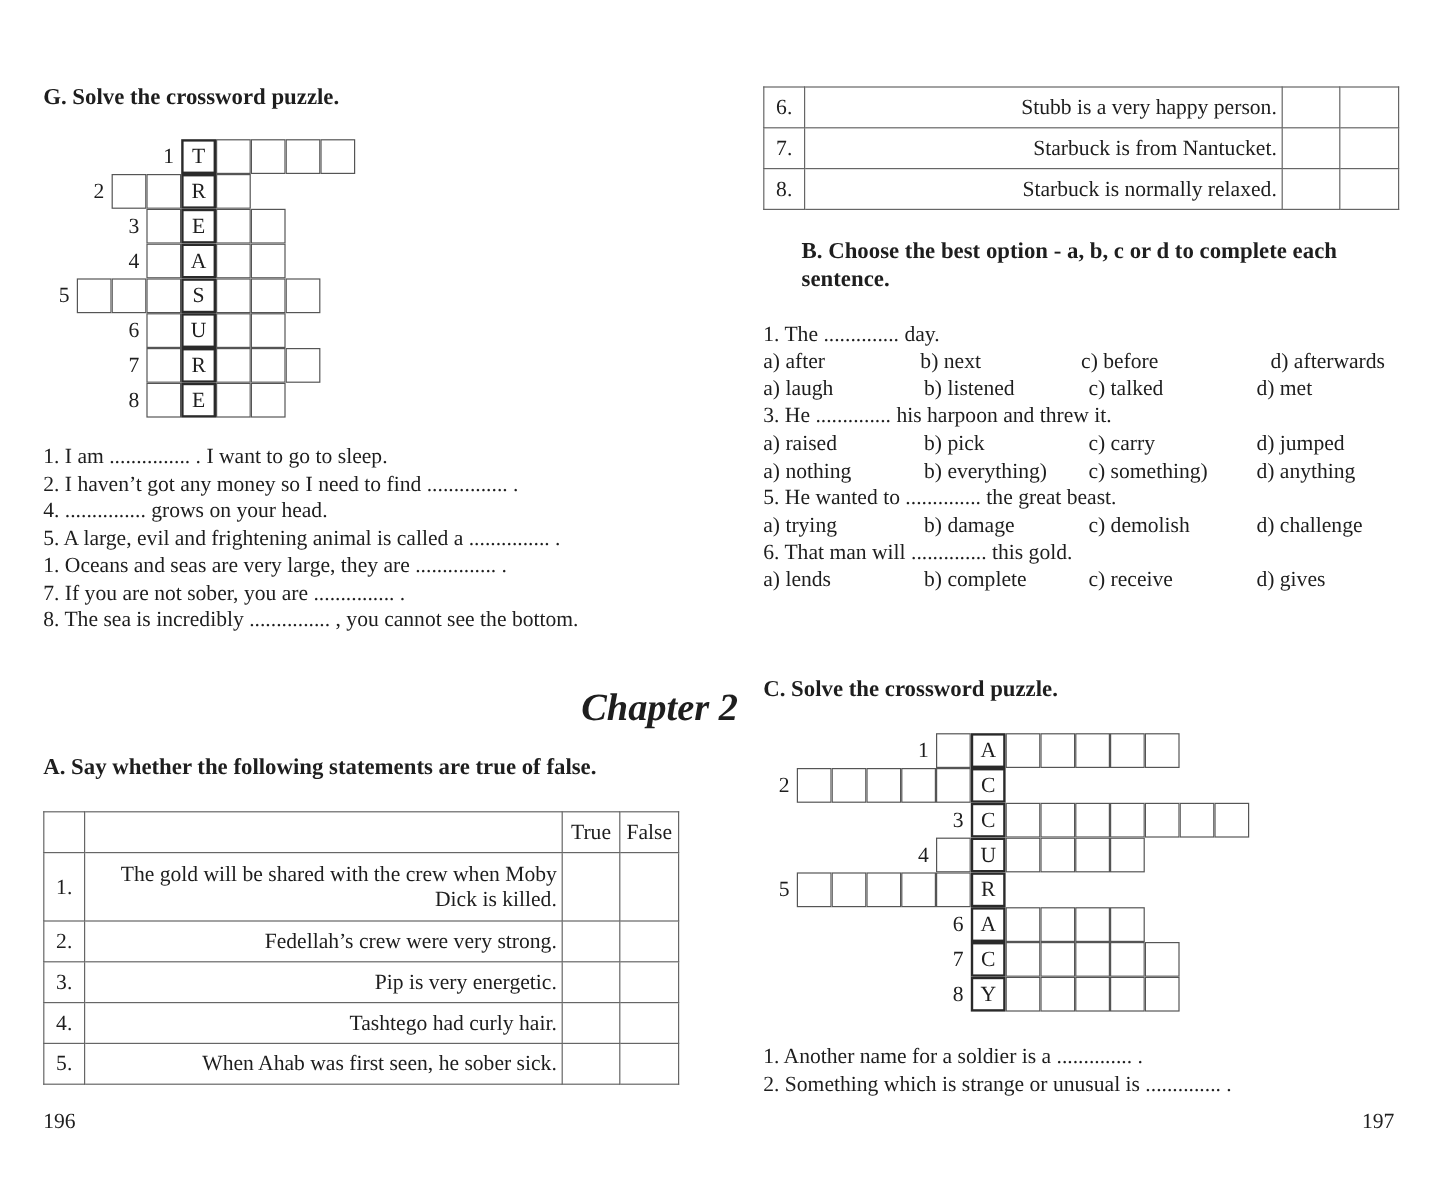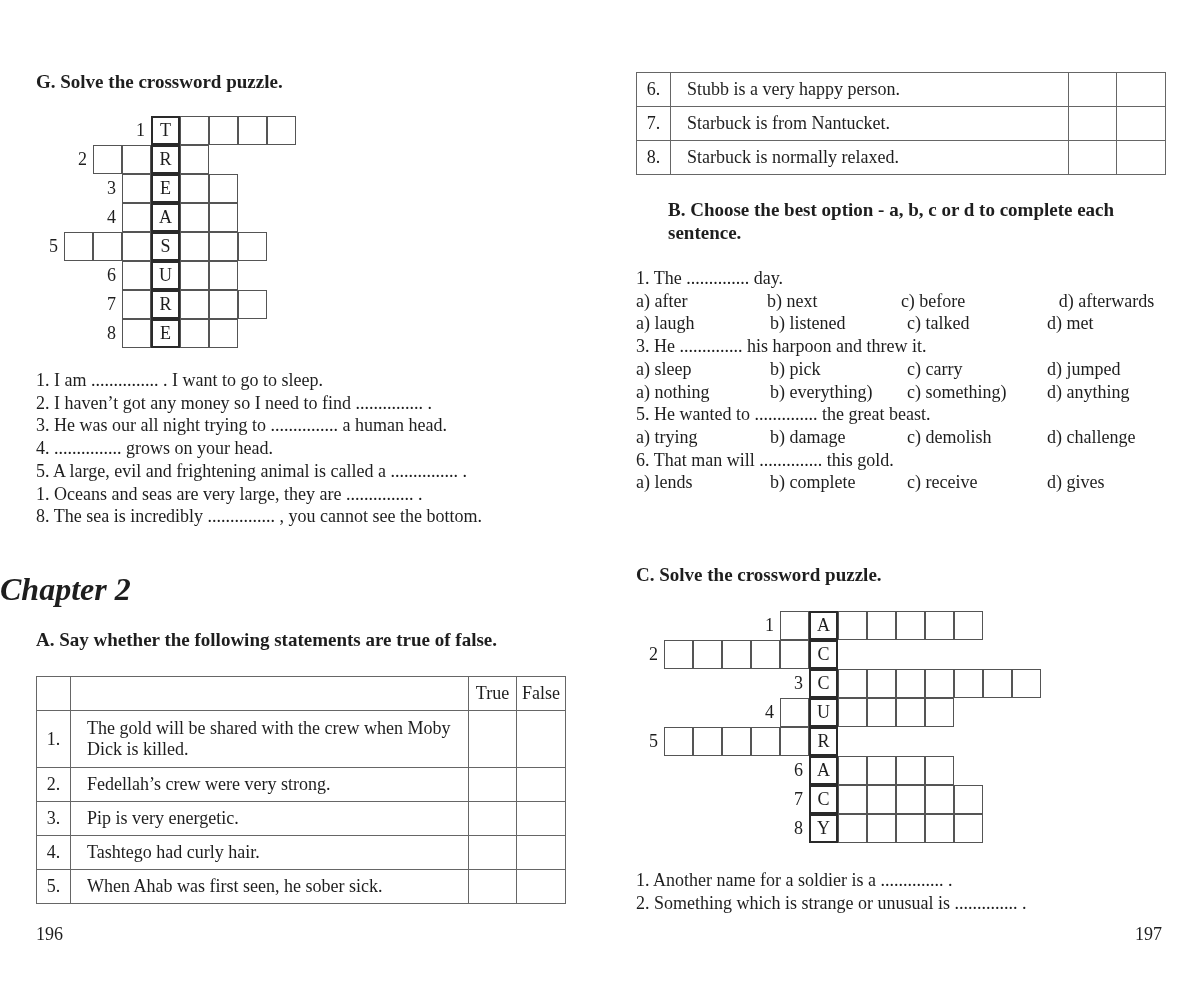--- a/index.html
+++ b/index.html
@@ -9,21 +9,21 @@
   .heading { font-weight:bold; font-size:19px; line-height:23px; }
   .body-text { font-size:18px; line-height:22.7px; }
   .chapter { font-style:italic; font-weight:bold; font-size:32px; }
   .cw-cell { position:absolute; width:29px; height:29px; box-sizing:border-box;
              border:1.2px solid #555; background:#fff; display:flex; align-items:center;
              justify-content:center; font-size:18px; }
   .cw-key { border:2px solid #2a2a2a; z-index:2; }
   .cw-num { position:absolute; width:20px; height:29px; text-align:right; font-size:18px;
             line-height:29px; }
   table.tf { position:absolute; border-collapse:collapse; font-size:18px; }
-  table.tf td { border:1.4px solid #666; padding:0 16px; line-height:21px; vertical-align:middle; }
+  table.tf td { border:1.4px solid #666; padding:0 4px; line-height:21px; vertical-align:middle;text-align:right; }
   table.tf td.num { text-align:center; padding:0; }
   table.tf td.hdr { text-align:center; padding:0 2px; }
   .opt-row { display:flex; }
   .opt-row span { display:inline-block; }
   .page-num { font-size:18px; }
 </style>
 </head>
 <body>
 
 <div class="abs heading" style="left:36px; top:70px;">G. Solve the crossword puzzle.</div>
@@ -72,28 +72,28 @@
     <div class="cw-num" style="left: 96px; top: 319px;">8</div>
     <div class="cw-cell" style="left: 122px; top: 319px;"></div>
     <div class="cw-cell cw-key" style="left: 151px; top: 319px;">E</div>
     <div class="cw-cell" style="left: 180px; top: 319px;"></div>
     <div class="cw-cell" style="left: 209px; top: 319px;"></div>
   </div>
 
 <div class="abs body-text" style="left:36px; top:369px;">
   <div>1. I am ............... . I want to go to sleep.</div>
   <div>2. I haven’t got any money so I need to find ............... .</div>
-  <div>3. He was our all night trying to ............... a human head.</div>
   <div>4. ............... grows on your head.</div>
   <div>5. A large, evil and frightening animal is called a ............... .</div>
   <div>1. Oceans and seas are very large, they are ............... .</div>
+  <div>7. If you are not sober, you are ............... .</div>
   <div>8. The sea is incredibly ............... , you cannot see the bottom.</div>
 </div>
 
-<div class="abs chapter" style="left:0; width:615px; text-align:left; top:571px;">Chapter 2</div>
+<div class="abs chapter" style="left:0; width:615px; text-align:right; top:571px;">Chapter 2</div>
 
 <div class="abs heading" style="left:36px; top:628px;">A. Say whether the following statements are true of false.</div>
 
 <table class="tf" style="left:36px; top:676px; width:530px;">
   <colgroup>
       <col style="width:34px">
       <col style="width:398px">
       <col style="width:48px">
       <col style="width:49px">
     </colgroup>
@@ -179,21 +179,21 @@
       <span style="width: 120px; margin-left: 21px;">d) afterwards</span>
     </div>
     <div class="opt-row">
       <span style="width: 134px;">a) laugh</span>
       <span style="width: 137px;">b) listened</span>
       <span style="width: 140px;">c) talked</span>
       <span style="width: 120px;">d) met</span>
     </div>
     <div>3. He  .............. his harpoon and threw it.</div>
     <div class="opt-row">
-      <span style="width: 134px;">a) sleep</span>
+      <span style="width: 134px;">a) raised</span>
       <span style="width: 137px;">b) pick</span>
       <span style="width: 140px;">c) carry</span>
       <span style="width: 120px;">d) jumped</span>
     </div>
     <div class="opt-row">
       <span style="width: 134px;">a) nothing</span>
       <span style="width: 137px;">b) everything)</span>
       <span style="width: 140px;">c) something)</span>
       <span style="width: 120px;">d) anything</span>
     </div>

